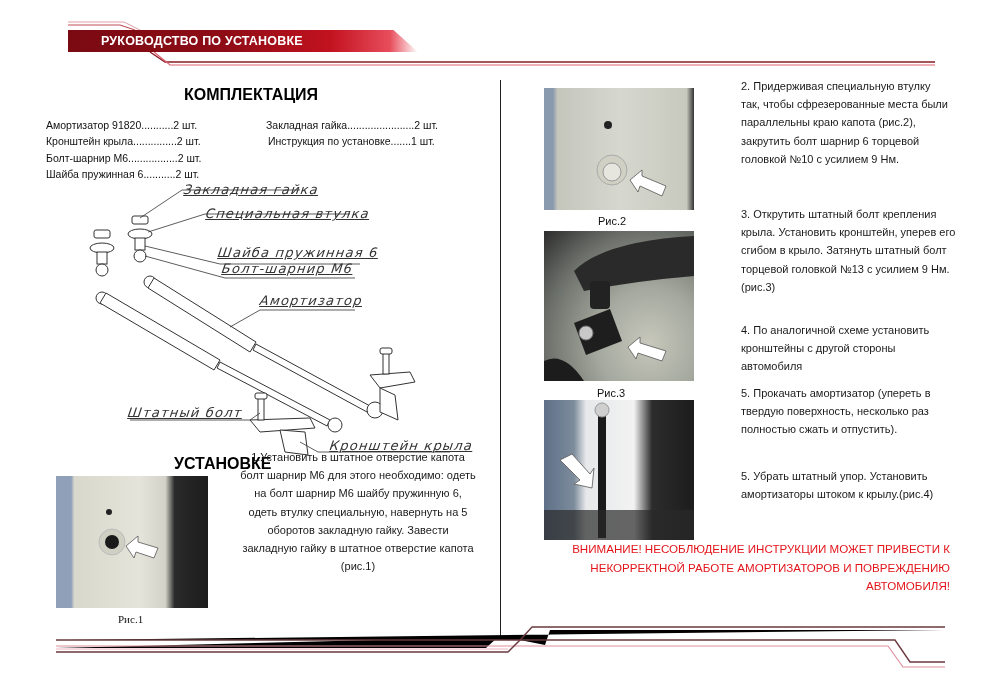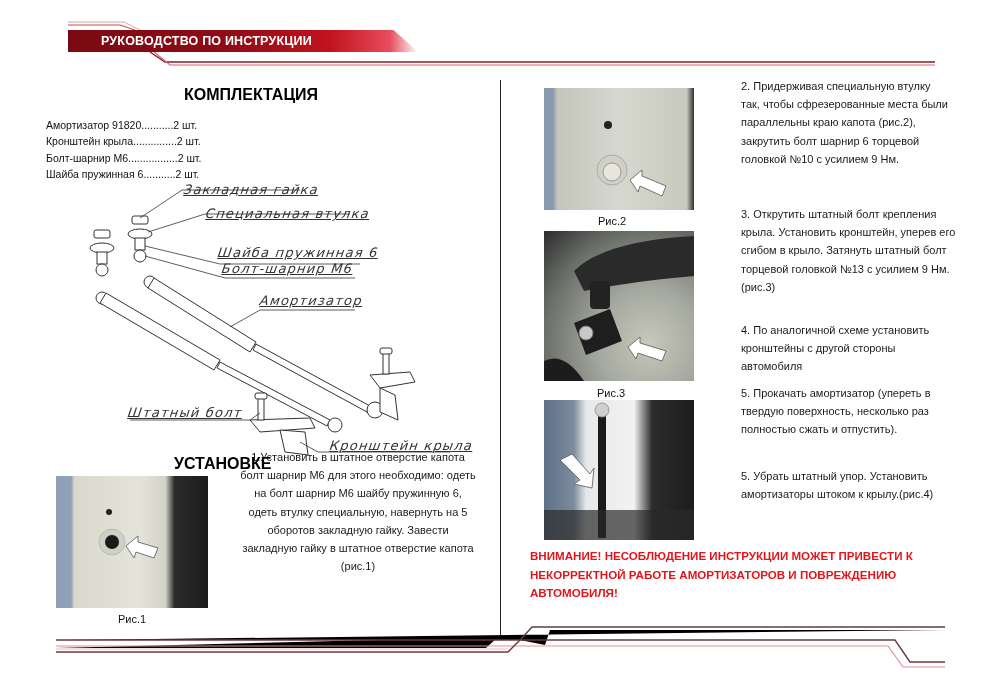--- a/index.html
+++ b/index.html
@@ -7,49 +7,51 @@
   .abs { position: absolute; }
   
   .header-band { left: 68px; top: 30px; width: 350px; height: 22px;
     background: linear-gradient(90deg, #7a0a12 0%, #8e0c16 45%, #c2121f 75%, #e84d5c 92%, rgba(255,255,255,0) 100%);
     clip-path: polygon(0 0, 93% 0, 100% 100%, 0 100%); }
   .header-title { left: 101px; top: 34px; color: #fff; font-weight: bold; font-size: 12.5px; letter-spacing: 0.2px; }
   .section-title { font-weight: bold; font-size: 16px; color: #000000; }
   .kit-text { font-size: 10.5px; line-height: 16.3px; color: #111; white-space: nowrap; }
   .step-text { font-size: 11px; line-height: 18.2px; color: #1a1a1a; }
   .caption { font-size: 11px; color: #111; }
-  .warning { left: 530px; top: 540px; width: 420px; text-align: left; color: #e3151b; font-weight: bold; font-size: 11.6px; line-height: 18.5px; margin-top: 7px; }
+  .warning { left: 530px; top: 540px; width: 420px; text-align: right; color: #e3151b; font-weight: normal; font-size: 11.6px; line-height: 18.5px; }
   .photo { overflow: hidden; }
   .label-draw { font-family: "DejaVu Sans", sans-serif; font-style: italic; font-size: 13px; color: #333; text-decoration: underline; letter-spacing: 1.2px; transform: skewX(-8deg); white-space: nowrap; }
   .divider { left: 500px; top: 80px; width: 1px; height: 560px; background: #222; }
 </style>
 </head>
 <body>
 
 <svg class="abs" style="left:0;top:0" width="1000" height="80">
   <path d="M68 25 L120 25 L135 30" stroke="#c0505a" stroke-width="1.2" fill="none"></path>
   <path d="M68 22 L124 22 L140 30" stroke="#e0a0a6" stroke-width="1" fill="none"></path>
   <path d="M150 52 L165 62 L935 62" stroke="#8a1b24" stroke-width="1.4" fill="none"></path>
   <path d="M154 52 L170 65 L935 65" stroke="#e06070" stroke-width="1.2" fill="none"></path>
 </svg>
 
 <div class="abs header-band"></div>
-<div class="abs header-title">РУКОВОДСТВО ПО ИНСТРУКЦИИ</div>
+<div class="abs header-title">РУКОВОДСТВО ПО УСТАНОВКЕ</div>
 
 <div class="abs divider"></div>
 
 <div class="abs section-title" style="left:184px;top:86px;">КОМПЛЕКТАЦИЯ</div>
 
 <div class="abs" style="left:46px;top:117px;">
   <div class="kit-text">Амортизатор 91820...........2 шт.</div>
   <div class="kit-text">Кронштейн крыла...............2 шт.</div>
   <div class="kit-text">Болт-шарнир М6.................2 шт.</div>
   <div class="kit-text">Шайба пружинная 6...........2 шт.</div>
 </div>
 <div class="abs" style="left:266px;top:117px;">
+  <div class="kit-text">Закладная гайка.......................2 шт.</div>
+  <div class="kit-text" style="margin-left:2px;">Инструкция по установке.......1 шт.</div>
 </div>
 
 <svg class="abs" style="left:80px;top:180px" width="390" height="280" viewBox="0 0 390 280">
   <g stroke="#333" stroke-width="1" fill="#fff">
 
     <rect x="14" y="50" width="16" height="8" rx="2"></rect>
     <ellipse cx="22" cy="68" rx="12" ry="5"></ellipse>
     <rect x="17" y="72" width="10" height="12"></rect>
     <circle cx="22" cy="90" r="6"></circle>
 
@@ -102,21 +104,21 @@
 <div class="abs step-text" style="left:240px;top:448px;width:236px;text-align:center;">1.Установить в штатное отверстие капота болт шарнир М6 для этого необходимо: одеть на болт шарнир М6 шайбу пружинную 6, одеть втулку специальную, навернуть на 5 оборотов закладную гайку. Завести закладную гайку в штатное отверстие капота (рис.1)</div>
 
 <div class="abs photo" style="left:56px;top:476px;width:152px;height:132px;background:linear-gradient(90deg,#8fa0b8 0%,#8fa0b8 10%,#d8d8cc 12%,#e4e4da 55%,#d2d2c8 72%,#2a2a2a 78%,#1c1c1c 100%);">
   <svg width="152" height="132">
     <circle cx="53" cy="36" r="3" fill="#222"></circle>
     <circle cx="56" cy="66" r="13" fill="#cfcfc4" stroke="#bbb"></circle>
     <circle cx="56" cy="66" r="7" fill="#1a1a1a"></circle>
     <polygon points="70,70 82,60 82,66 102,72 98,82 80,76 78,82" fill="#fff" stroke="#555" stroke-width="0.8"></polygon>
   </svg>
 </div>
-<div class="abs caption" style="left:118px;top:613px;">Рис.1</div>
+<div class="abs caption" style="left:118px;top:613px;font-family:Liberation Serif, serif;">Рис.1</div>
 
 <div class="abs photo" style="left:544px;top:88px;width:150px;height:122px;background:linear-gradient(90deg,#8a9aae 0%,#8a9aae 6%,#c4c6bc 9%,#d6d7ce 50%,#c8c9be 95%,#333 100%);">
   <svg width="150" height="122">
     <circle cx="64" cy="37" r="4" fill="#222"></circle>
     <circle cx="68" cy="82" r="15" fill="#d0d0c4" stroke="#aaa"></circle>
     <circle cx="68" cy="84" r="9" fill="#e6e6de" stroke="#999"></circle>
     <polygon points="86,92 98,82 98,88 122,98 118,108 96,98 94,104" fill="#fff" stroke="#555" stroke-width="0.8"></polygon>
   </svg>
 </div>
 <div class="abs caption" style="left:598px;top:215px;">Рис.2</div>

